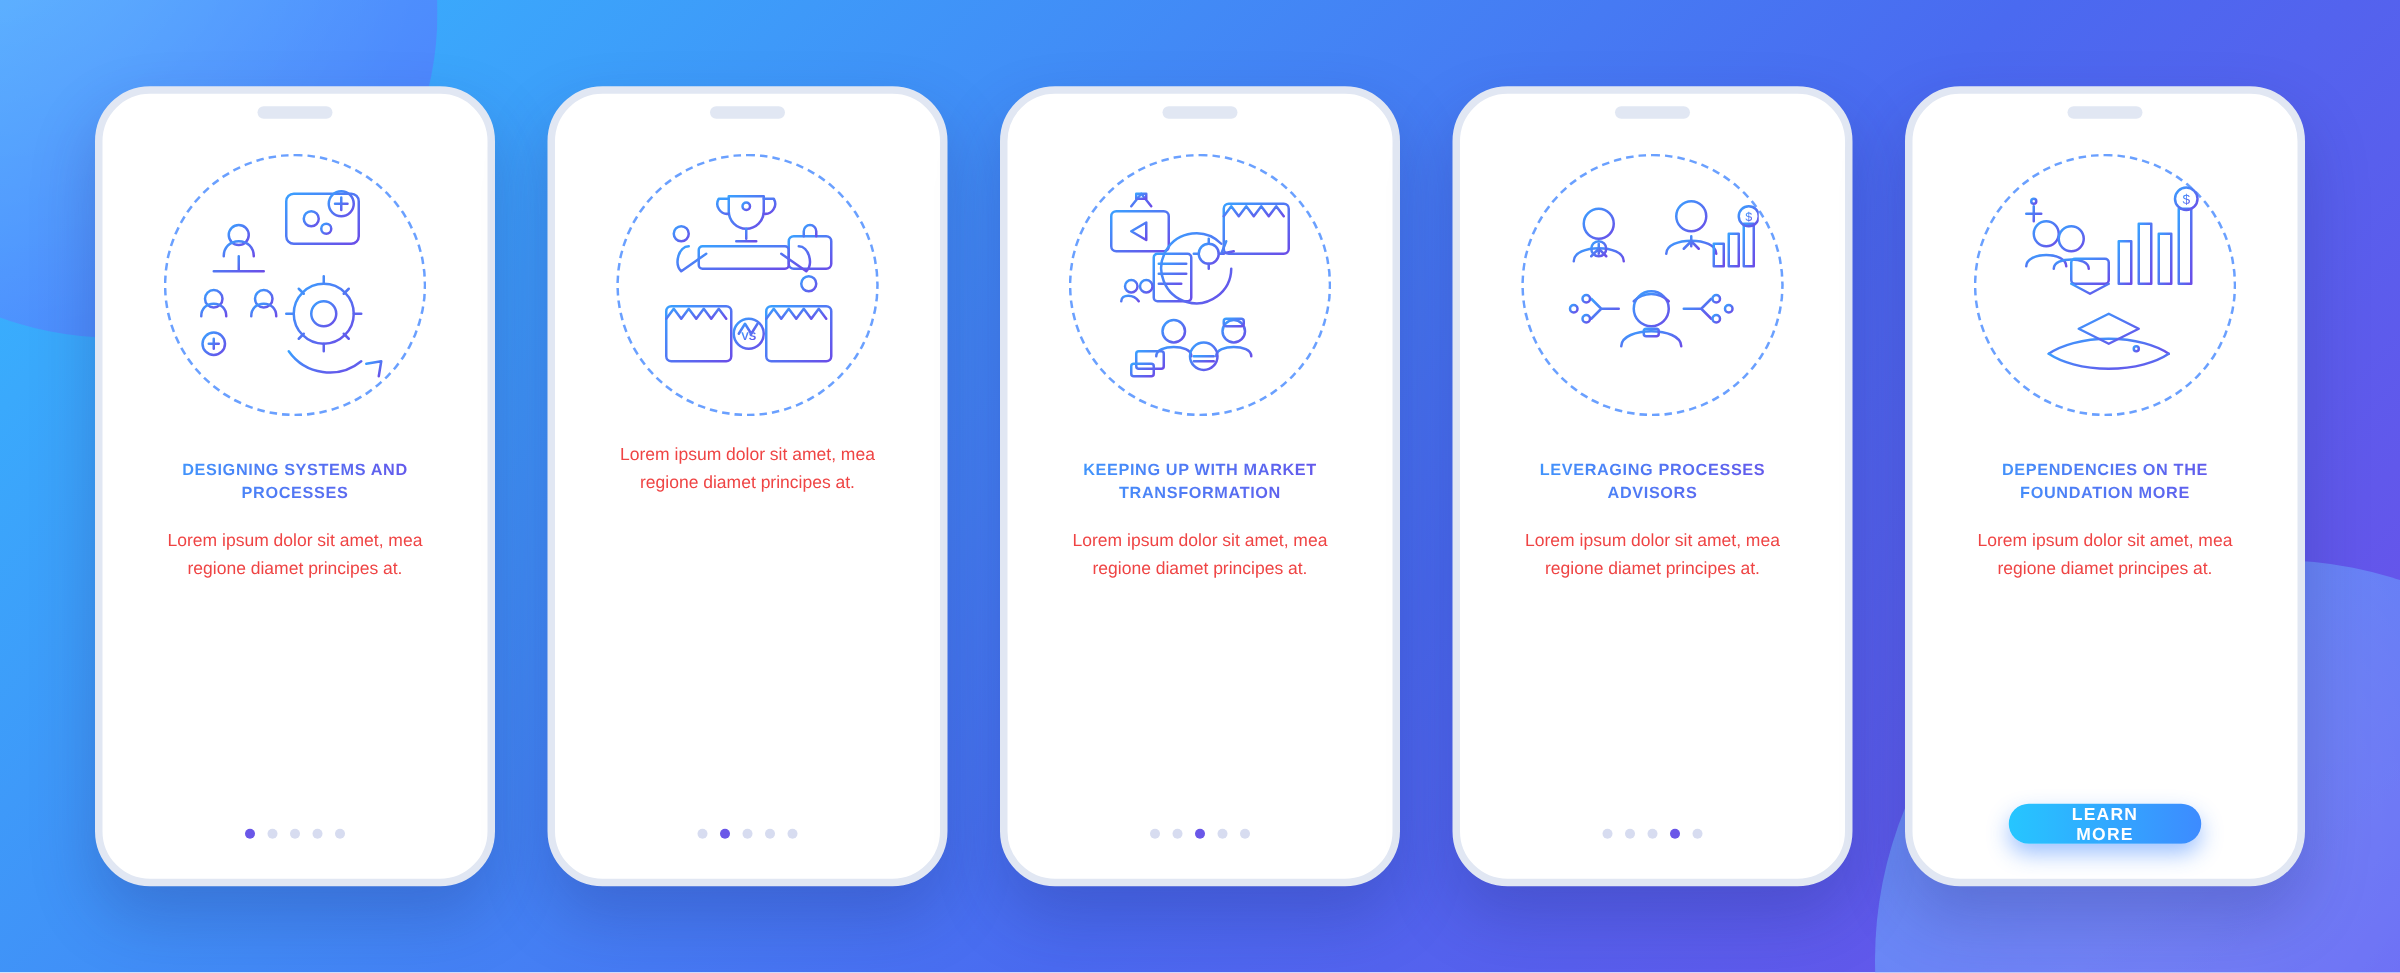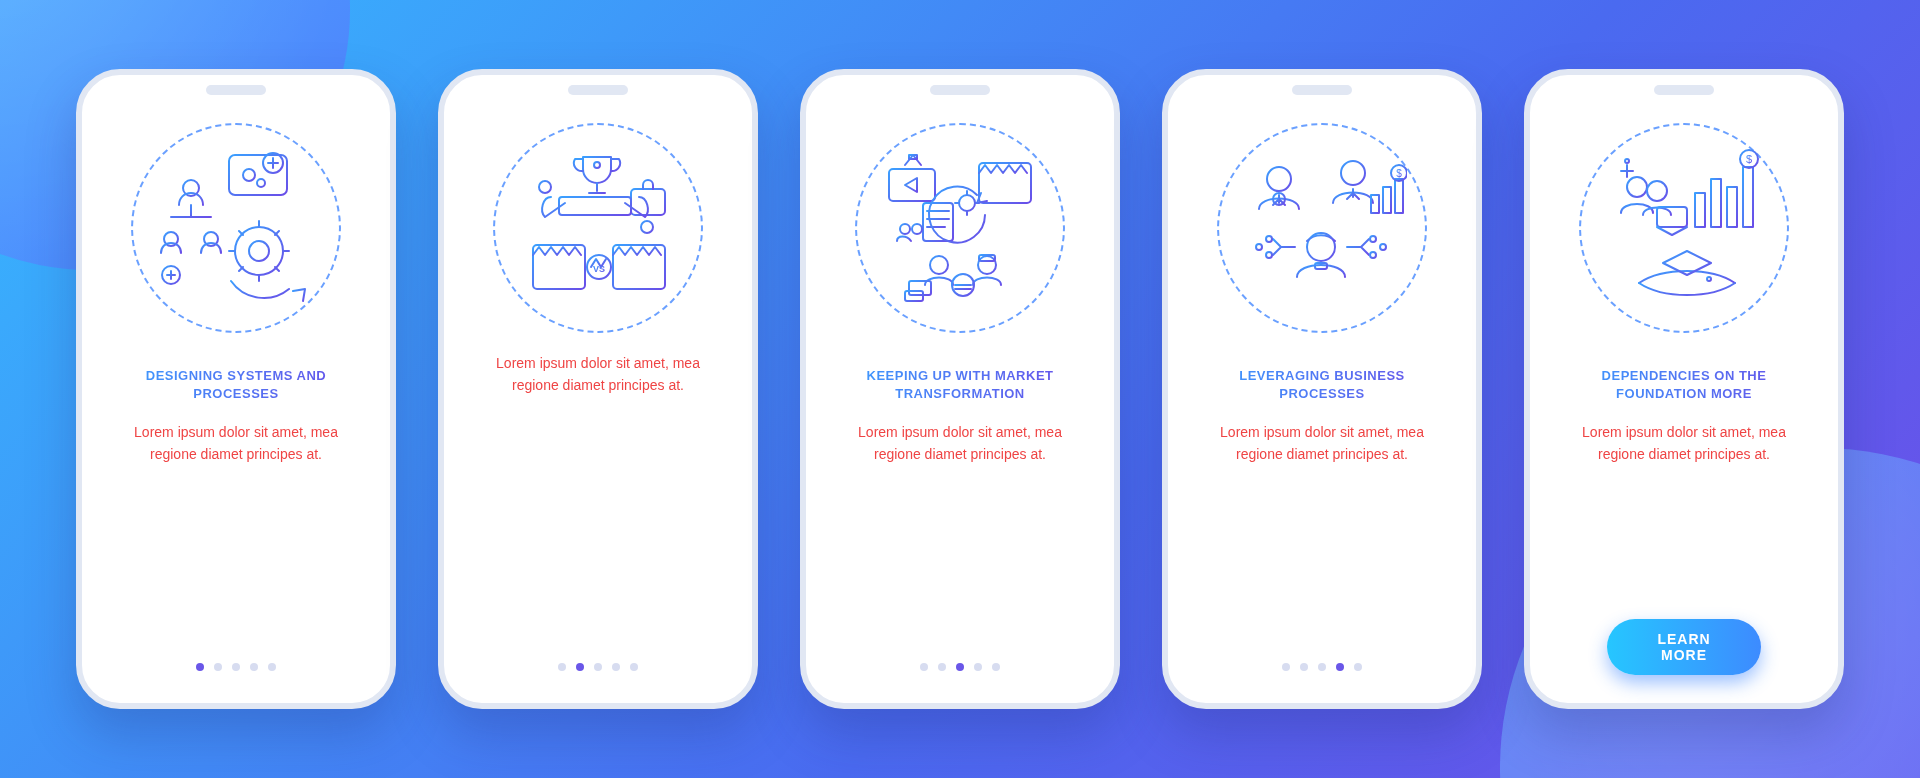--- a/index.html
+++ b/index.html
@@ -56,21 +56,21 @@
     font-size:14px; color:#ef4444; text-align:center; line-height:1.55;
     margin-top:20px; padding:0 6px;
   }
 
   .dots { position:absolute; bottom:32px; left:50%; transform:translateX(-50%); display:flex; gap:10px; }
   .dot { width:8px; height:8px; border-radius:50%; background:#d7dcf0; }
   .dot.active { background:#6a57e8; }
 
   .cta {
     position:absolute; bottom:28px; left:50%; transform:translateX(-50%);
-    padding:12px 34px; border:none; border-radius:999px;
+    padding:0 34px; border:none; border-radius:999px;
     background: linear-gradient(90deg,#26c6ff,#3d8bff);
     color:#fff; font-size:14px; font-weight:700; letter-spacing:1px;
     box-shadow:0 8px 18px rgba(40,120,255,0.45);
     cursor:pointer;
   }
 </style>
 </head>
 <body>
 
 <svg width="0" height="0" style="position:absolute">
@@ -218,21 +218,21 @@
           <path class="st" d="M110 104h14M124 104l8-8M124 104l8 8"></path>
             <circle class="st" cx="136" cy="96" r="3"></circle>
             <circle class="st" cx="136" cy="112" r="3"></circle>
             <circle class="st" cx="146" cy="104" r="3"></circle>
           <path class="st" d="M58 104h-14M44 104l-8-8M44 104l-8 8"></path>
             <circle class="st" cx="32" cy="96" r="3"></circle>
             <circle class="st" cx="32" cy="112" r="3"></circle>
             <circle class="st" cx="22" cy="104" r="3"></circle>
         </svg>
       </div>
-      <h3 class="title">LEVERAGING BUSINESS PROCESSES</h3>
+      <h3 class="title">LEVERAGING PROCESSES ADVISORS</h3>
       <p class="body">Lorem ipsum dolor sit amet, mea regione diamet principes at.</p>
       <div class="dots">
         <span class="dot"></span>
         <span class="dot"></span>
         <span class="dot"></span>
         <span class="dot active"></span>
         <span class="dot"></span>
       </div>
     </div>
 

